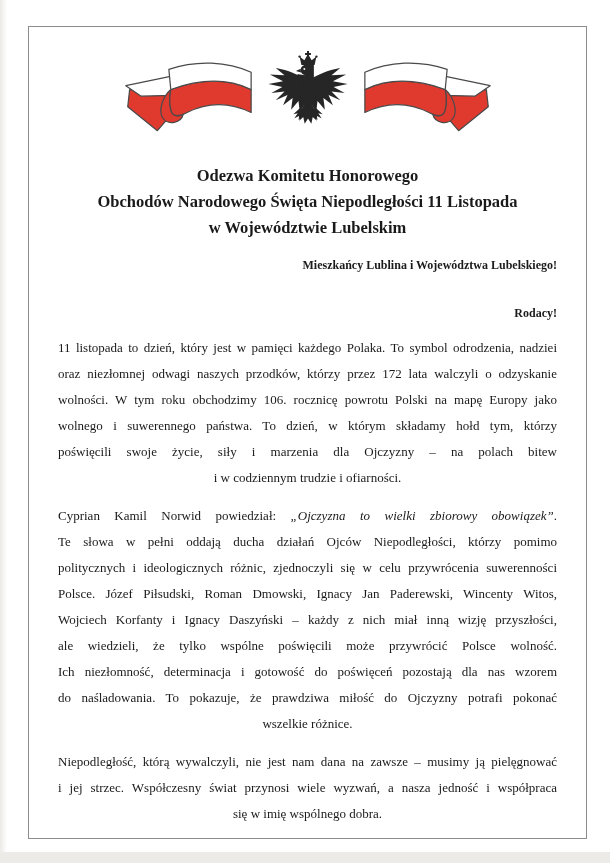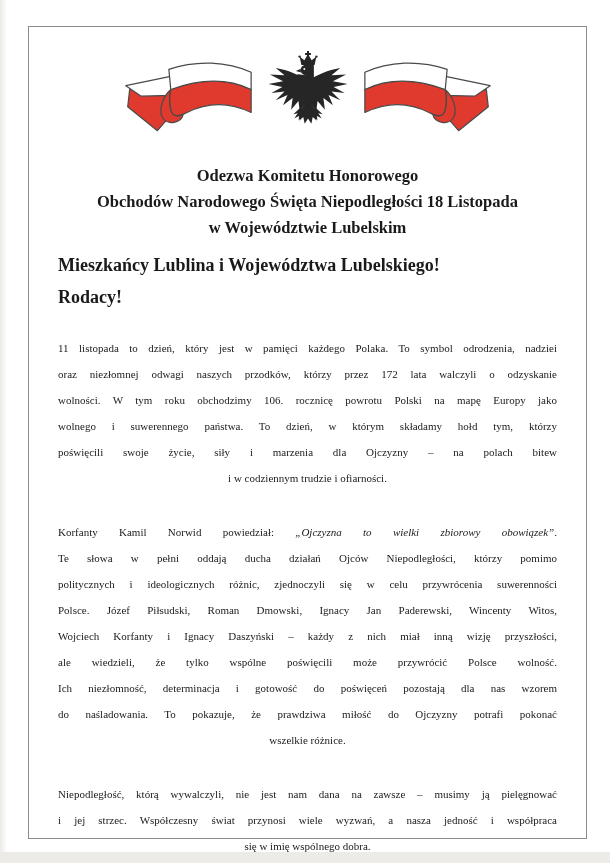--- a/index.html
+++ b/index.html
@@ -13,23 +13,23 @@
   .frame{
     position:absolute;left:28px;top:26px;width:557px;height:811px;
     border:1px solid #8c8c8c;background:#ffffff;box-sizing:content-box;text-decoration:underline;
   }
   .content{position:absolute;left:0;top:0;right:0;bottom:0;padding:28px 29px 0 29px;}
   .graphics-row{display:flex;justify-content:center;align-items:center;gap:3px;height:92px;}
   .ribbon-svg{width:146px;height:88px;display:block;}
   .eagle-svg{width:88px;height:97px;display:block;margin-top:-4px;}
   .doc-title{margin-top:16px;text-align:center;font-weight:700;font-size:16.5px;line-height:26px;}
   .title-line{white-space:nowrap;}
-  .salutation{margin-top:14px;font-weight:700;font-size:18px;line-height:20px;}
-  .salutation.second{margin-top:12px;}
-  .para{margin-top:28px;font-size:11px;}
+  .salutation{margin-top:14px;font-weight:700;font-size:12px;line-height:20px;text-align:right;}
+  .salutation.second{margin-top:28px;}
+  .para{margin-top:12px;font-size:13px;}
   .jline{text-align:justify;text-align-last:justify;line-height:26px;}
   .jline.lastline{text-align:center;text-align-last:auto;}
   .q-italic{font-style:italic;}
 </style>
 </head>
 <body>
 
 <div class="scan">
   <div class="scan-edge-left"></div>
   <div class="scan-edge-bottom"></div>
@@ -76,38 +76,38 @@
           </g>
         </svg>
 
         <svg class="ribbon-svg" viewBox="0 0 150 92" aria-hidden="true">
           <use href="#ribbon-shape" transform="matrix(-1,0,0,1,150,0)"></use>
         </svg>
       </div>
 
       <div class="doc-title">
         <div class="title-line">Odezwa Komitetu Honorowego</div>
-        <div class="title-line">Obchodów Narodowego Święta Niepodległości 18 Listopada</div>
+        <div class="title-line">Obchodów Narodowego Święta Niepodległości 11 Listopada</div>
         <div class="title-line">w Województwie Lubelskim</div>
       </div>
 
       <div class="salutation">Mieszkańcy Lublina i Województwa Lubelskiego!</div>
       <div class="salutation second">Rodacy!</div>
 
       <div class="para">
         <div class="jline">11 listopada to dzień, który jest w pamięci każdego Polaka. To symbol odrodzenia, nadziei</div>
         <div class="jline">oraz niezłomnej odwagi naszych przodków, którzy przez 172 lata walczyli o odzyskanie</div>
         <div class="jline">wolności. W tym roku obchodzimy 106. rocznicę powrotu Polski na mapę Europy jako</div>
         <div class="jline">wolnego i suwerennego państwa. To dzień, w którym składamy hołd tym, którzy</div>
         <div class="jline">poświęcili swoje życie, siły i marzenia dla Ojczyzny – na polach bitew</div>
         <div class="jline lastline">i w codziennym trudzie i ofiarności.</div>
       </div>
 
       <div class="para">
-        <div class="jline"><span>Korfanty Kamil Norwid powiedział: </span><span class="q-italic">„Ojczyzna to wielki zbiorowy obowiązek”</span><span>.</span></div>
+        <div class="jline"><span>Cyprian Kamil Norwid powiedział: </span><span class="q-italic">„Ojczyzna to wielki zbiorowy obowiązek”</span><span>.</span></div>
         <div class="jline">Te słowa w pełni oddają ducha działań Ojców Niepodległości, którzy pomimo</div>
         <div class="jline">politycznych i ideologicznych różnic, zjednoczyli się w celu przywrócenia suwerenności</div>
         <div class="jline">Polsce. Józef Piłsudski, Roman Dmowski, Ignacy Jan Paderewski, Wincenty Witos,</div>
         <div class="jline">Wojciech Korfanty i Ignacy Daszyński – każdy z nich miał inną wizję przyszłości,</div>
         <div class="jline">ale wiedzieli, że tylko wspólne poświęcili może przywrócić Polsce wolność.</div>
         <div class="jline">Ich niezłomność, determinacja i gotowość do poświęceń pozostają dla nas wzorem</div>
         <div class="jline">do naśladowania. To pokazuje, że prawdziwa miłość do Ojczyzny potrafi pokonać</div>
         <div class="jline lastline">wszelkie różnice.</div>
       </div>
 

